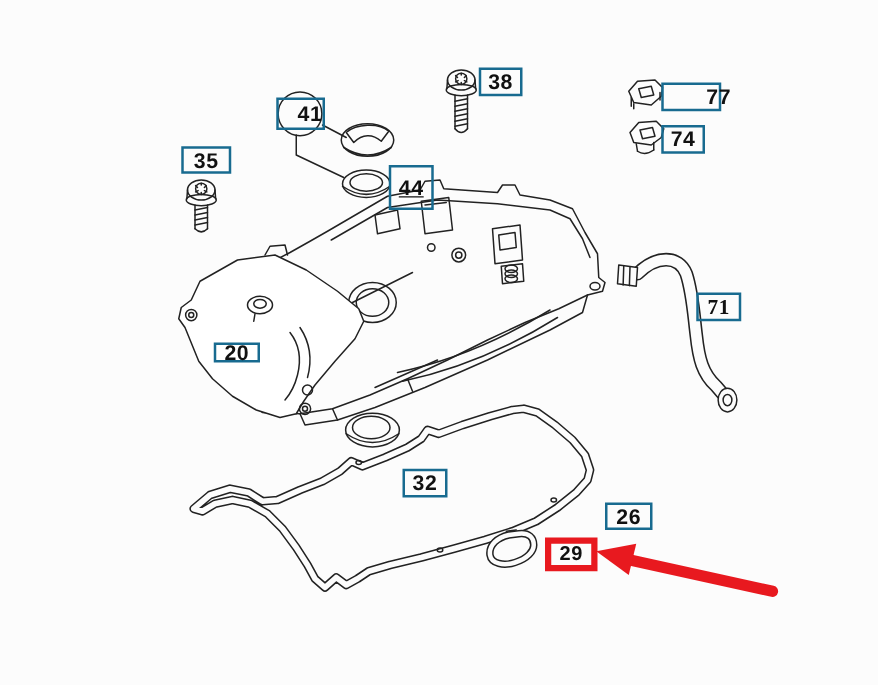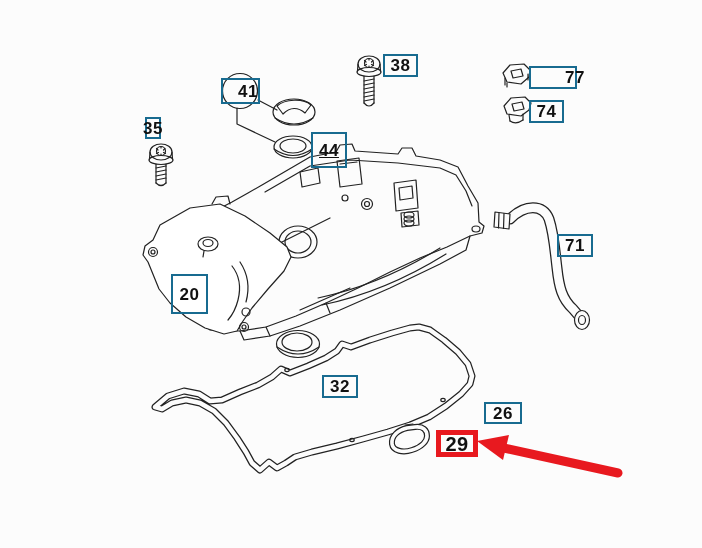--- a/index.html
+++ b/index.html
@@ -22,21 +22,21 @@
     color:#111;
     font-size:17px;
     font-weight:bold;
     display:flex;align-items:center;justify-content:center;
     line-height:1;
     z-index:5;
     letter-spacing:0.5px;
   }
   .callout--highlight{
     border:5px solid #e8191f;
-    font-size:20px;
+    font-size:16px;
   }
 </style>
 </head>
 <body>
 
 <div id="canvas">
 
   <svg width="702" height="548" viewBox="0 0 702 548">
     <g fill="none" stroke="#222" stroke-width="1.2" stroke-linejoin="round" stroke-linecap="round">
 
@@ -205,37 +205,37 @@
   </div>
 
   <div class="callout" style="left: 221px; top: 78px; width: 39px; height: 26px; border-color: rgb(24, 107, 144); justify-content: flex-end;">
     <span>41</span>
   </div>
 
   <div class="callout" style="left: 311px; top: 132px; width: 36px; height: 36px; border-color: rgb(24, 107, 144); text-decoration: underline;">
     <span>44</span>
   </div>
 
-  <div class="callout" style="left: 145px; top: 117px; width: 16px; height: 22px; border-color: rgb(24, 107, 144);">
+  <div class="callout" style="left: 145px; top: 117px; width: 40px; height: 22px; border-color: rgb(24, 107, 144);">
     <span>35</span>
   </div>
 
   <div class="callout" style="left: 529px; top: 66px; width: 35px; height: 23px; border-color: rgb(24, 107, 144); padding-left: 44px;">
     <span>77</span>
   </div>
 
   <div class="callout" style="left: 529px; top: 100px; width: 35px; height: 23px; border-color: rgb(24, 107, 144); text-align: right;">
     <span>74</span>
   </div>
 
-  <div class="callout" style="left: 557px; top: 234px; width: 36px; height: 23px; border-color: rgb(24, 107, 144);">
+  <div class="callout" style="left: 557px; top: 234px; width: 36px; height: 23px; border-color: rgb(24, 107, 144); font-family: Liberation Serif, serif;">
     <span>71</span>
   </div>
 
-  <div class="callout" style="left: 171px; top: 274px; width: 37px; height: 40px; border-color: rgb(24, 107, 144);">
+  <div class="callout" style="left: 171px; top: 274px; width: 37px; height: 16px; border-color: rgb(24, 107, 144);">
     <span>20</span>
   </div>
 
   <div class="callout" style="left: 322px; top: 329px; width: 36px; height: 23px; border-color: rgb(24, 107, 144); margin-top: 46px;">
     <span>32</span>
   </div>
 
   <div class="callout" style="left: 484px; top: 371px; width: 38px; height: 22px; border-color: rgb(24, 107, 144); margin-top: 31px;">
     <span>26</span>
   </div>

